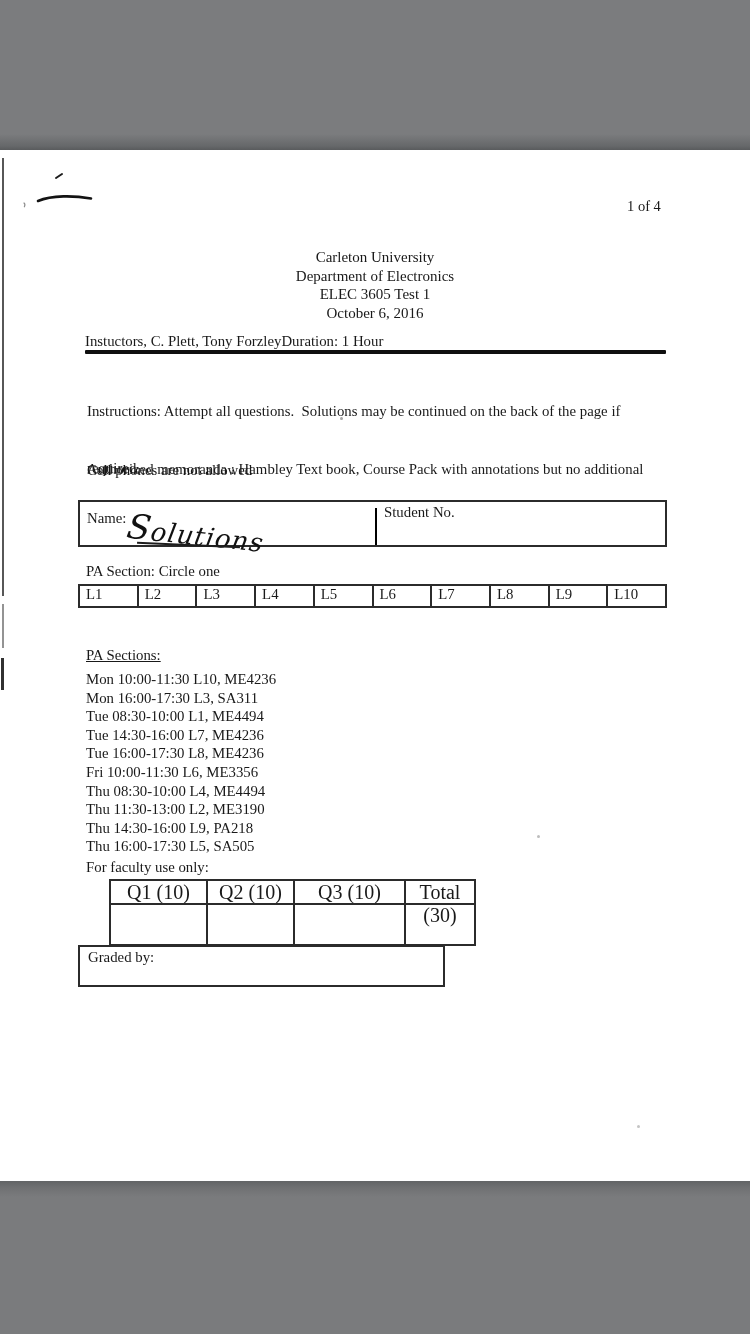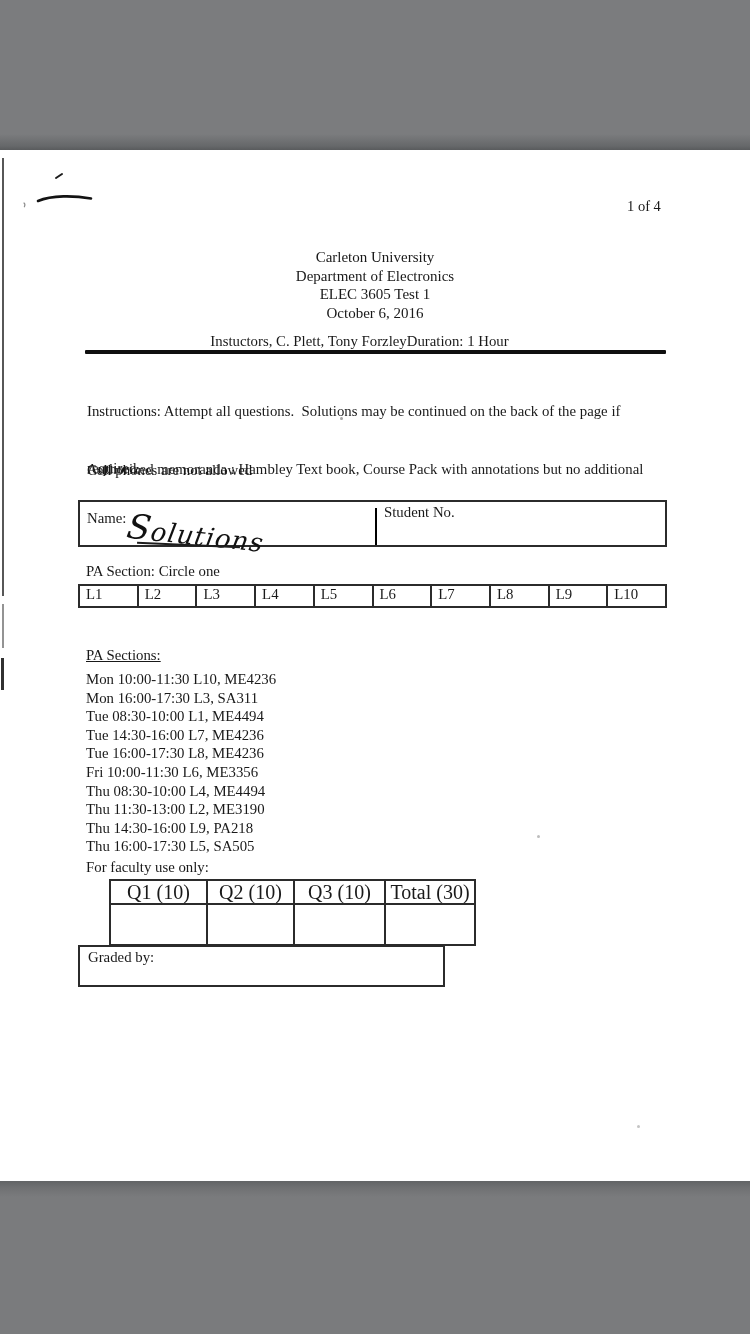--- a/index.html
+++ b/index.html
@@ -29,21 +29,21 @@
   .edge-line-3 { left:1px; top:502px; width:3px;  height:32px;  background:#1b1b1b; opacity:.9; }
   .speck { border-radius:50%; }
   .speck-a { left:340px; top:261px; width:2.5px; height:3px; background:#9a9a9a; opacity:.85; }
   .speck-b { left:537px; top:679px; width:3px; height:3px; background:#bdbdbd; }
   .speck-c { left:637px; top:969px; width:3px; height:3px; background:#c4c4c4; }
 
   .page-number { left:627px; top:42px; font-size:14.5px; }
 
   .header-block { left:0; top:92px; width:750px; text-align:center; font-size:15px; line-height:18.7px; }
 
-  .instr-row { left:85px; top:177px; width:580px; display:flex; justify-content:center; font-size:14.8px; }
+  .instr-row { left:85px; top:177px; width:580px; display:flex; justify-content:flex-start; font-size:14.8px; }
   .instr-row .right { margin-right:31px; }
   .rule { left:85px; top:194px; width:581px; height:3.6px; background:#0f0f0f; border-radius:1px; }
 
   .para { font-size:14.8px; line-height:19px; white-space:pre-wrap; }
   .p-instructions { left:87px; top:208px; }
   .p-memoranda { left:87px; top:266px; }
   .p-cellphones { left:87px; top:305px; font-size:14.8px; }
 
   .name-box { left:78px; top:344px; width:589px; height:47px; border:2px solid #2b2b2b;
     box-sizing:border-box; display:flex; font-size:14.8px; background:#fff; }
@@ -66,21 +66,21 @@
 
   .pa-sections-title { left:86px; top:491px; font-size:14.8px; text-decoration:underline; }
   .pa-list { left:86px; top:514px; font-size:14.8px; line-height:18.6px; }
 
   .faculty-title { left:86px; top:703px; font-size:14.8px; }
   .f-table { left:78px; top:723px; width:367px; border:2px solid #2b2b2b; box-sizing:border-box; font-size:20px; background:#fff;margin-left:31px; }
   .f-row { display:flex; }
   .f-cell { box-sizing:border-box; border-right:2px solid #2b2b2b; }
   .f-cell:nth-child(1){ width:97px; }
   .f-cell:nth-child(2){ width:87px; }
-  .f-cell:nth-child(3){ width:91px; }
+  .f-cell:nth-child(3){ width:111px; }
   .f-cell:nth-child(4){ flex:1; border-right:none; }
   .f-row.head .f-cell { height:22px; text-align:center; }
   .f-row.vals .f-cell { height:41px; border-top:2px solid #2b2b2b; }
   .graded-box { left:78px; top:789px; width:367px; height:42px; border:2px solid #2b2b2b;
     box-sizing:border-box; padding:2px 0 0 8px; font-size:14.8px; background:#fff; }
 
   .pen-svg { left:0; top:0; }
 </style>
 </head>
 <body>

